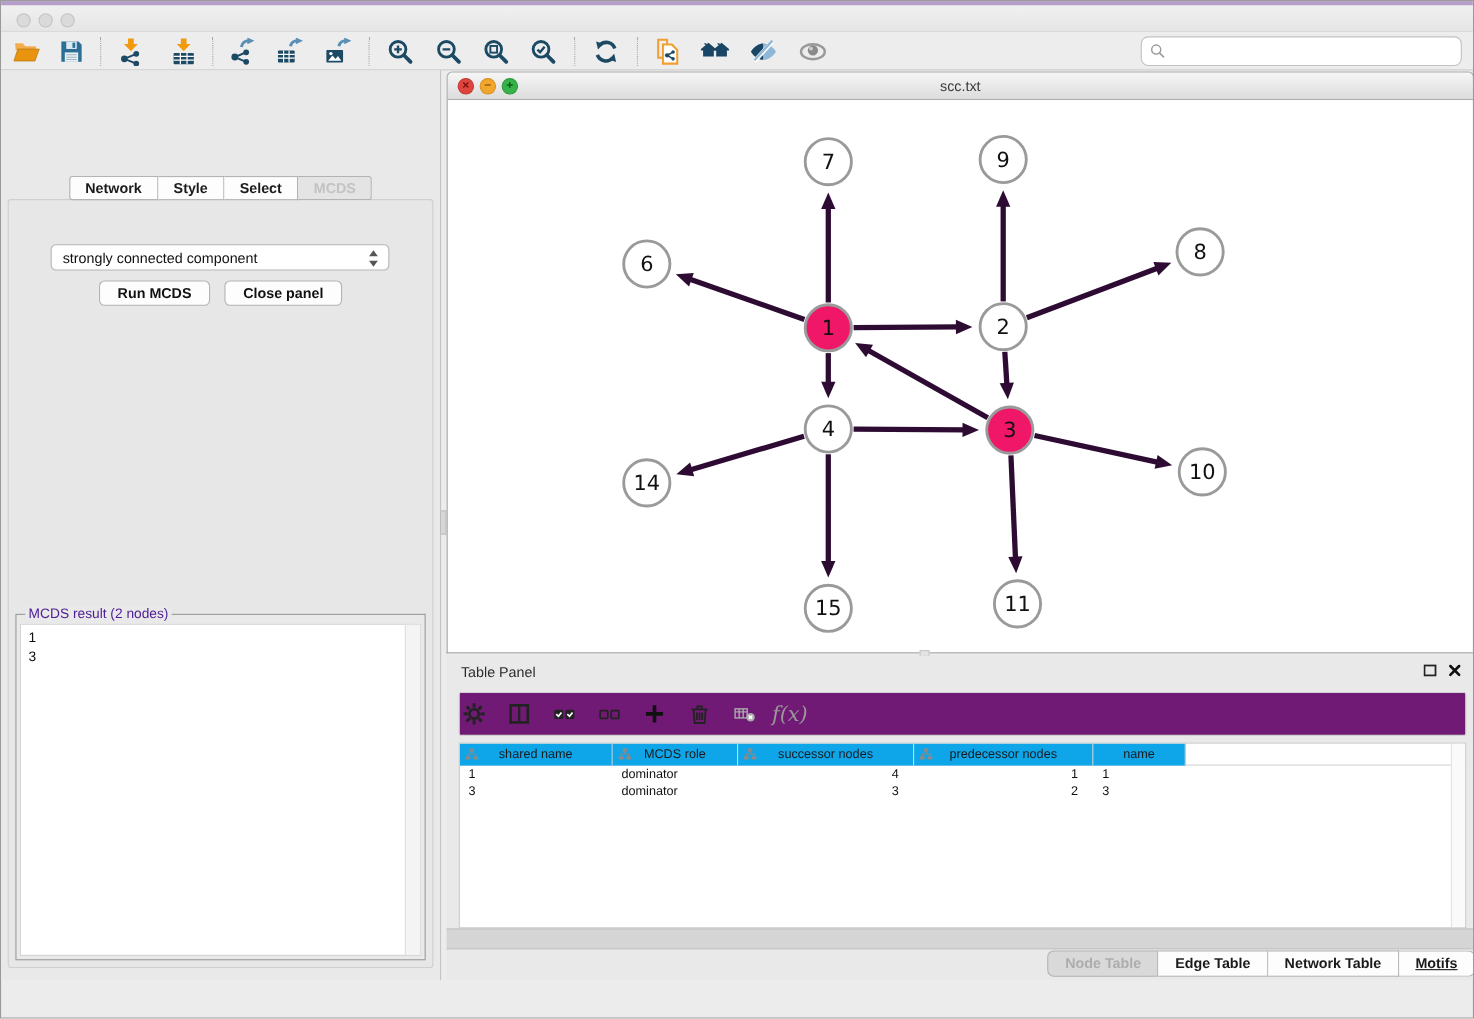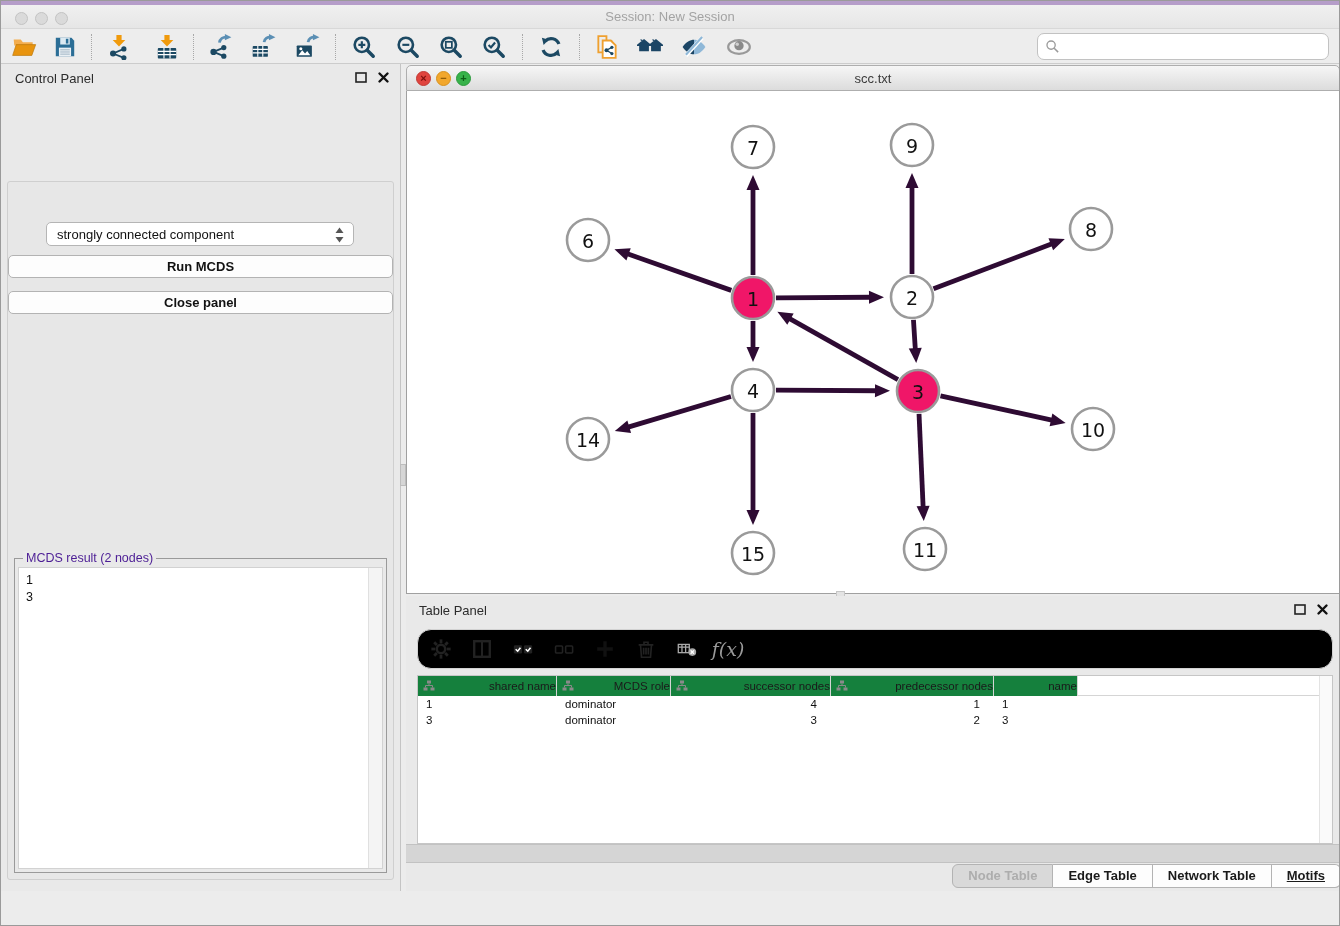--- a/index.html
+++ b/index.html
@@ -30,21 +30,21 @@
   .wbtns svg { width:13px; height:13px; }
   .cp-tabs { position:absolute; left:0; right:0; top:96px; display:flex; justify-content:center; z-index:2; }
   .cp-tab { height:22px; line-height:20px; padding:0 14px; background:#fdfdfd; border:1px solid #b3b3b3; border-left:none; font-size:13px; font-weight:bold; color:#1a1a1a; }
   .cp-tab:first-child { border-left:1px solid #b3b3b3; border-top-left-radius:3px; border-bottom-left-radius:3px; }
   .cp-tab:last-child { border-top-right-radius:3px; border-bottom-right-radius:3px; }
   .cp-tab.active { background:#e4e4e4; color:#c3c3c3; }
   .cp-body { position:absolute; left:6px; right:6px; top:117px; bottom:11px; background:#e7e7e7; border:1px solid #cfcfcf; border-radius:3px; }
   .opt-label { position:absolute; left:0; right:0; top:18px; text-align:center; font-size:13px; font-weight:bold; color:#111; }
   .combo { position:absolute; left:38px; top:40px; width:308px; height:24px; background:#fff; border:1px solid #b5b5b5; border-radius:5px; font-size:13px; display:flex; align-items:center; padding:0 10px; color:#111; }
   .combo .chevrons { position:absolute; right:8px; top:3px; }
-  .btnrow { position:absolute; left:0; right:0; top:73px; display:flex; justify-content:center; gap:13px;flex-direction:column; }
+  .btnrow { position:absolute; left:0; right:0; top:73px; display:flex; justify-content:center; gap:13px; }
   .pbtn { height:23px; padding:0 16px; background:#fdfdfd; border:1px solid #b3b3b3; border-radius:5px; font-size:13px; font-weight:bold; color:#111; font-family:"Liberation Sans",sans-serif; }
   .result-group { position:absolute; left:6px; right:6px; top:376px; bottom:6px; border:1px solid #9a9a9a; background:#e9e9e9; }
   .result-legend { position:absolute; left:8px; top:-8px; background:#e9e9e9; padding:0 3px; font-size:12.5px; color:#4c1d95; }
   .result-area { position:absolute; left:3px; right:3px; top:8px; bottom:3px; background:#fff; border:1px solid #d2d2d2; }
   .result-text { font-family:"Liberation Sans",sans-serif; font-size:12.5px; color:#111; padding:4px 7px; white-space:pre; line-height:17px; }
   .result-scroll { position:absolute; right:0; top:0; bottom:0; width:14px; background:#f4f4f4; border-left:1px solid #e0e0e0; }
   .gutter-handle { position:absolute; left:399px; top:463px; width:6px; height:22px; background:#d6d6d6; border:1px solid #bdbdbd; z-index:5; }
 
   
   .net-window { position:absolute; left:405px; top:64px; width:934px; height:529px; }
@@ -52,27 +52,27 @@
   .net-titlebar .ntitle { position:absolute; left:0; right:0; top:5px; text-align:center; font-size:13px; color:#3a3a3a; }
   .mac-dot { position:absolute; top:5px; width:15px; height:15px; border-radius:50%; display:flex; align-items:center; justify-content:center; font-size:11px; font-weight:bold; line-height:1; }
   .mac-red { left:9px; background:#e0443e; border:1px solid #c23a34; color:#7d100d; }
   .mac-yellow { left:29px; background:#f2a72c; border:1px solid #d8911d; color:#8f5b07; }
   .mac-green { left:49px; background:#37b24a; border:1px solid #2b9a3c; color:#0d5e17; }
   .net-content { position:relative; height:503px; background:#ffffff; border:1px solid #a0a0a0; border-top:none; }
   .net-bottom-handle { position:absolute; left:430px; bottom:-3px; width:9px; height:6px; background:#e3e3e3; border:1px solid #c6c6c6; }
 
   
   .table-panel { position:absolute; left:405px; top:595px; width:935px; height:295px; background:#e9e9e9; }
-  .tp-toolbar { position:absolute; left:11px; right:8px; top:33px; height:40px; background:#000000; border:1px solid #d2d2d2; border-radius:14px; display:flex; align-items:center; padding-left:10px; gap:15px; }
+  .tp-toolbar { position:absolute; left:11px; right:8px; top:33px; height:40px; background:#701a75; border:1px solid #d2d2d2; border-radius:2px; display:flex; align-items:center; padding-left:0; gap:15px; }
   .tp-ico { width:26px; height:26px; display:flex; align-items:center; justify-content:center; }
   .tp-ico svg { width:22px; height:22px; }
   .fx-label { font-family:"DejaVu Serif", serif; font-style:italic; font-size:19px; color:#9a9a9a; }
   .tp-table { position:absolute; left:11px; right:8px; top:79px; bottom:47px; background:#fff; border:1px solid #c6c6c6; overflow:hidden; }
   .tp-header { display:flex; height:20px; border-bottom:1px solid #d5d5d5; }
-  .th-cell { position:relative; height:20px; background:#15803d; border-right:1px solid #d5d5d5; font-size:11.5px; color:#1a1a1a; display:flex; align-items:center; justify-content:flex-end; }
+  .th-cell { position:relative; height:20px; background:#0ea5e9; border-right:1px solid #d5d5d5; font-size:11.5px; color:#1a1a1a; display:flex; align-items:center; justify-content:center; }
   .th-cell .tree-ico { position:absolute; left:5px; top:4px; }
   .tp-row { display:flex; height:16px; font-size:11.5px; color:#111; }
   .td-cell { height:16px; line-height:16px; overflow:hidden; }
   .tp-vscroll { position:absolute; right:0; top:0; bottom:0; width:13px; background:#fafafa; border-left:1px solid #e3e3e3; }
   .tp-graybar { position:absolute; left:0; right:0; bottom:28px; height:19px; background:#d5d5d5; border-top:1px solid #c2c2c2; border-bottom:1px solid #c2c2c2; }
   .tp-tabs { position:absolute; left:0; right:0; bottom:2px; height:25px; display:flex; justify-content:flex-end; }
   .tp-tab { height:24px; line-height:22px; padding:0 15px; background:#fdfdfd; border:1px solid #b3b3b3; border-left:none; font-size:13px; font-weight:bold; color:#1a1a1a; }
   .tp-tab:first-child { border-left:1px solid #b3b3b3; border-top-left-radius:6px; border-bottom-left-radius:6px; }
   .tp-tab:last-child { border-top-right-radius:6px; border-bottom-right-radius:6px;text-decoration:underline; }
   .tp-tab.active { background:#d9d9d9; color:#adadad; }
@@ -86,21 +86,20 @@
 </head>
 <body>
 
 <div id="app">
 
   <div class="top-accent"></div>
   <div class="titlebar">
     <span class="tl-dot" style="left:14px"></span>
     <span class="tl-dot" style="left:34px"></span>
     <span class="tl-dot" style="left:54px"></span>
-    <div class="title">Session: New Session</div>
   </div>
 
   <div class="toolbar">
     <span class="tbtn" style="left:6px">
       <svg viewBox="0 0 24 24">
           <path d="M2.5 5h6.5l2 2.5h9v3H3z" fill="#f3ad4e"></path>
           <path d="M1.5 19.8L4.8 9.8h18L19.2 19.8z" fill="#e8940f" stroke="#b8750a" stroke-width="0.6"></path>
         </svg>
     </span>
     <span class="tbtn" style="left:47px">
@@ -238,31 +237,26 @@
     <span class="searchbox">
       <svg viewBox="0 0 16 16">
           <circle cx="6.5" cy="6.5" r="4.4" stroke="#9a9a9a" stroke-width="1.4" fill="none"></circle>
           <line x1="9.8" y1="9.8" x2="14" y2="14" stroke="#9a9a9a" stroke-width="1.6"></line>
         </svg>
       <input type="text" placeholder="" style="">
     </span>
   </div>
 
   <div class="control-panel">
-    <div class="panel-head">
-      <span class="ptitle">Control Panel</span>
-      <span class="wbtns">
-        <svg viewBox="0 0 13 13">
-            <rect x="1" y="2" width="10" height="9" fill="none" stroke="#222" stroke-width="1.6"></rect>
-          </svg>
-        <svg viewBox="0 0 13 13">
-            <path d="M2.5 2.5l8 8M10.5 2.5l-8 8" stroke="#111" stroke-width="2.4" stroke-linecap="round"></path>
-          </svg>
-      </span>
-    </div>
+    <div class="cp-tabs">
+        <div class="cp-tab">Network</div>
+        <div class="cp-tab">Style</div>
+        <div class="cp-tab">Select</div>
+        <div class="cp-tab active">MCDS</div>
+      </div>
     <div class="cp-body">
       <div class="combo">
         <span>strongly connected component</span>
         <span class="chevrons">
           <svg width="11" height="18" viewBox="0 0 11 18">
               <polygon points="5.5,1.5 9.5,7 1.5,7" fill="#555"></polygon>
               <polygon points="5.5,16.5 9.5,11 1.5,11" fill="#555"></polygon>
             </svg>
         </span>
       </div>

